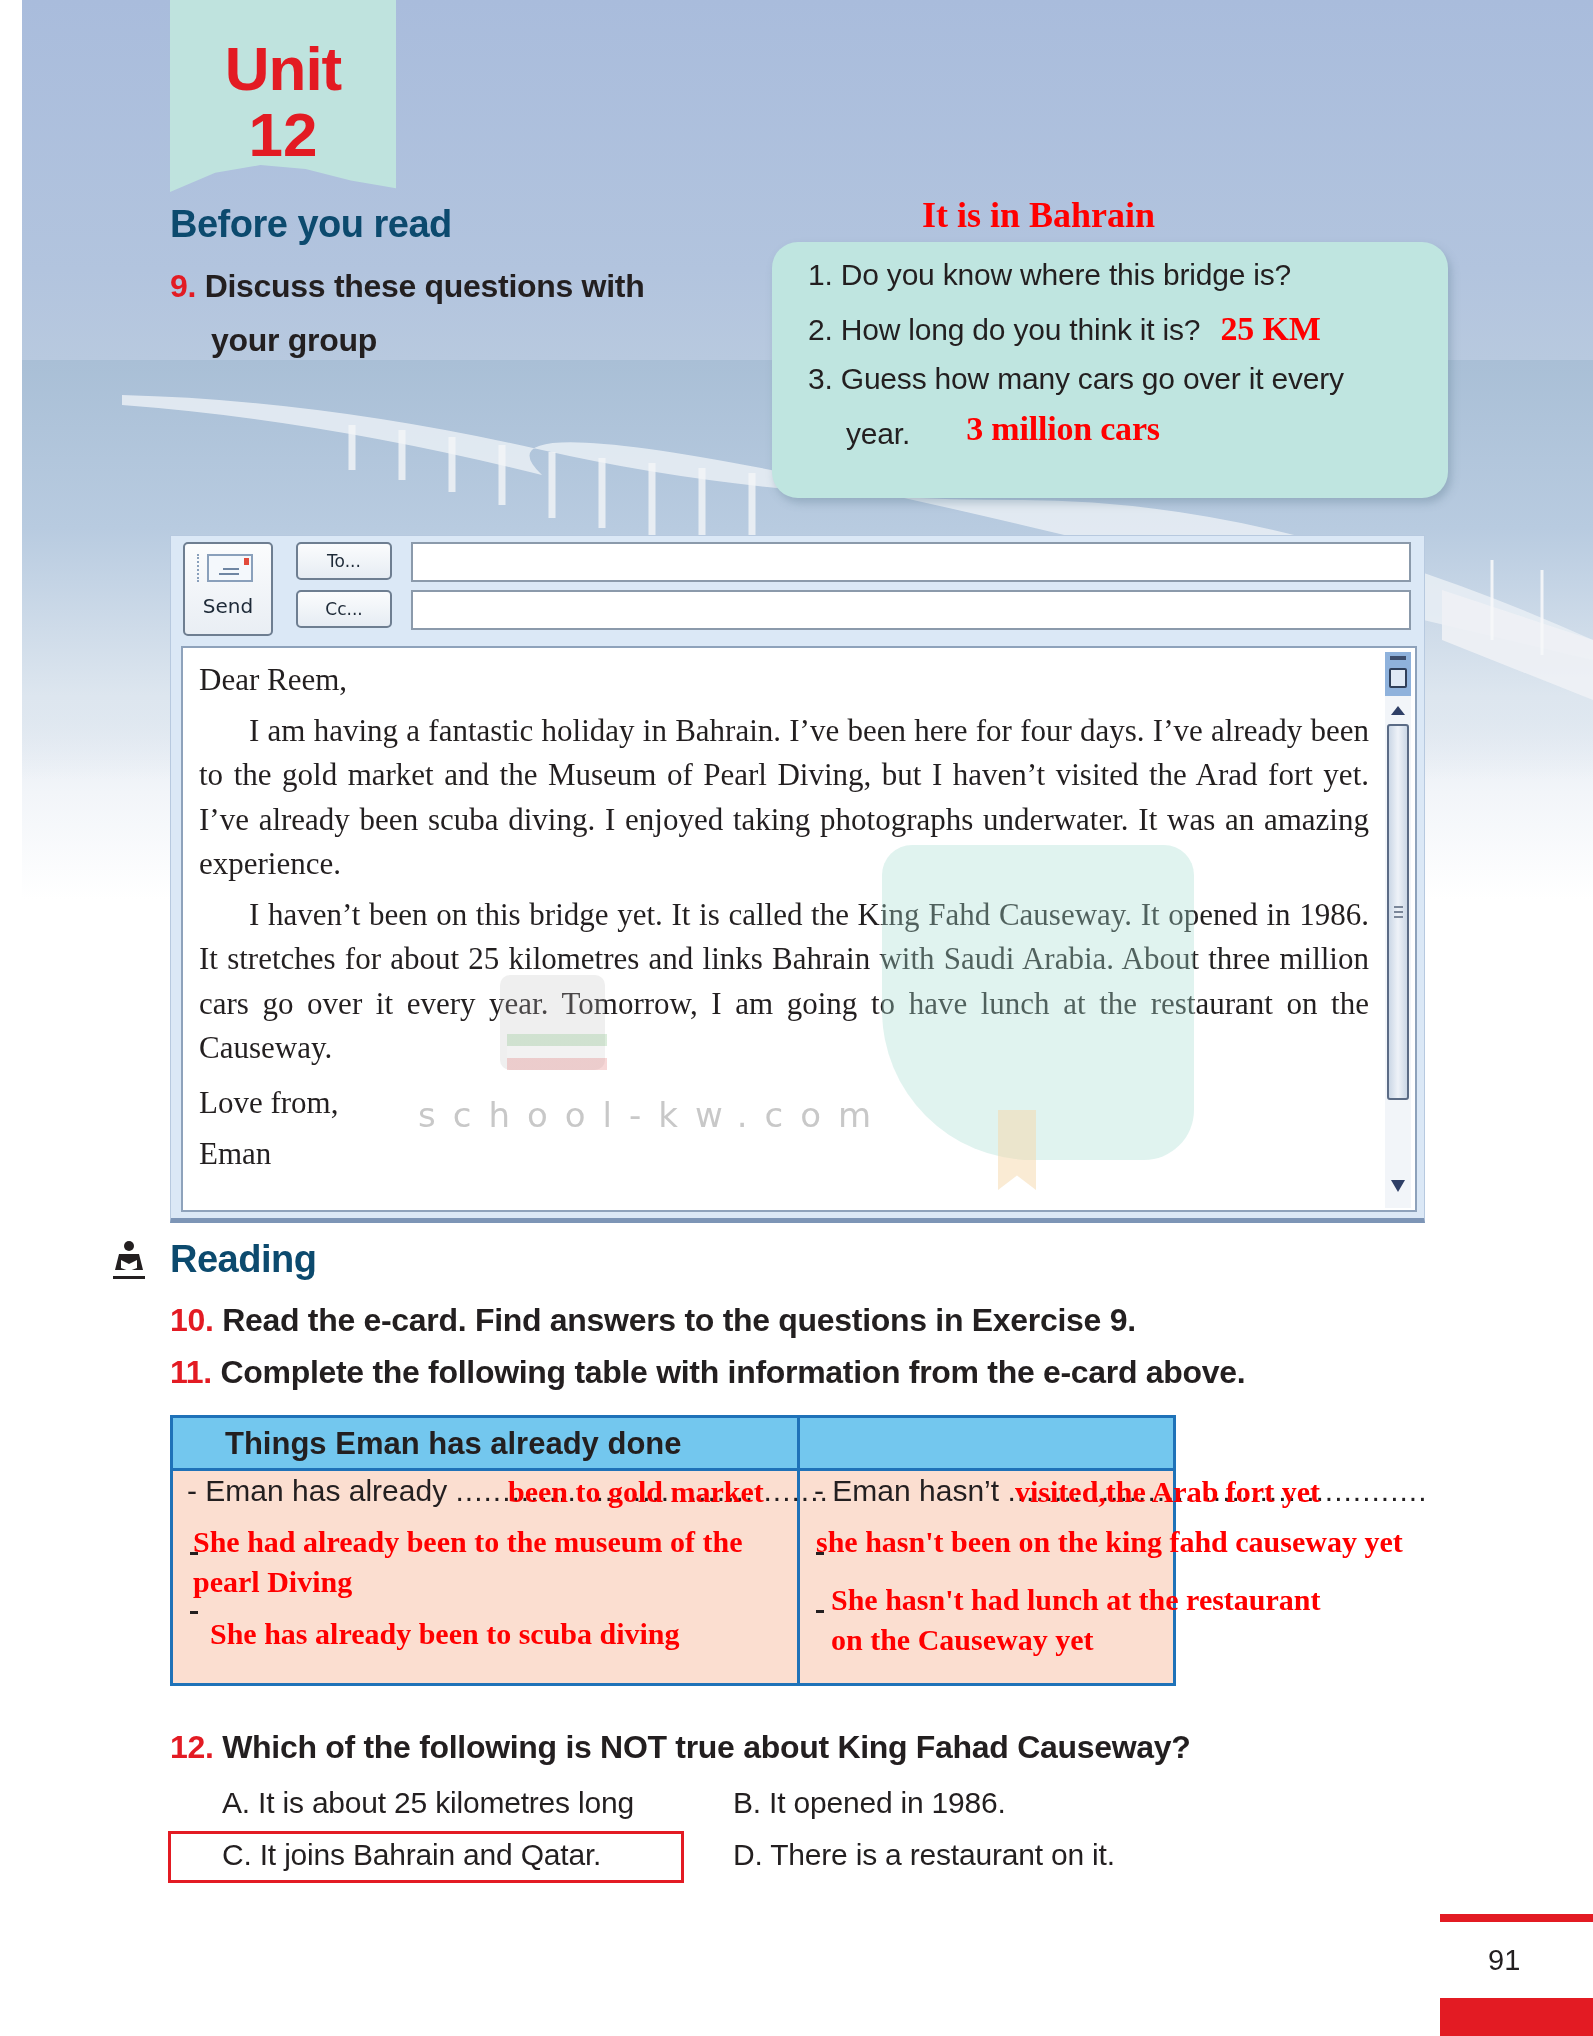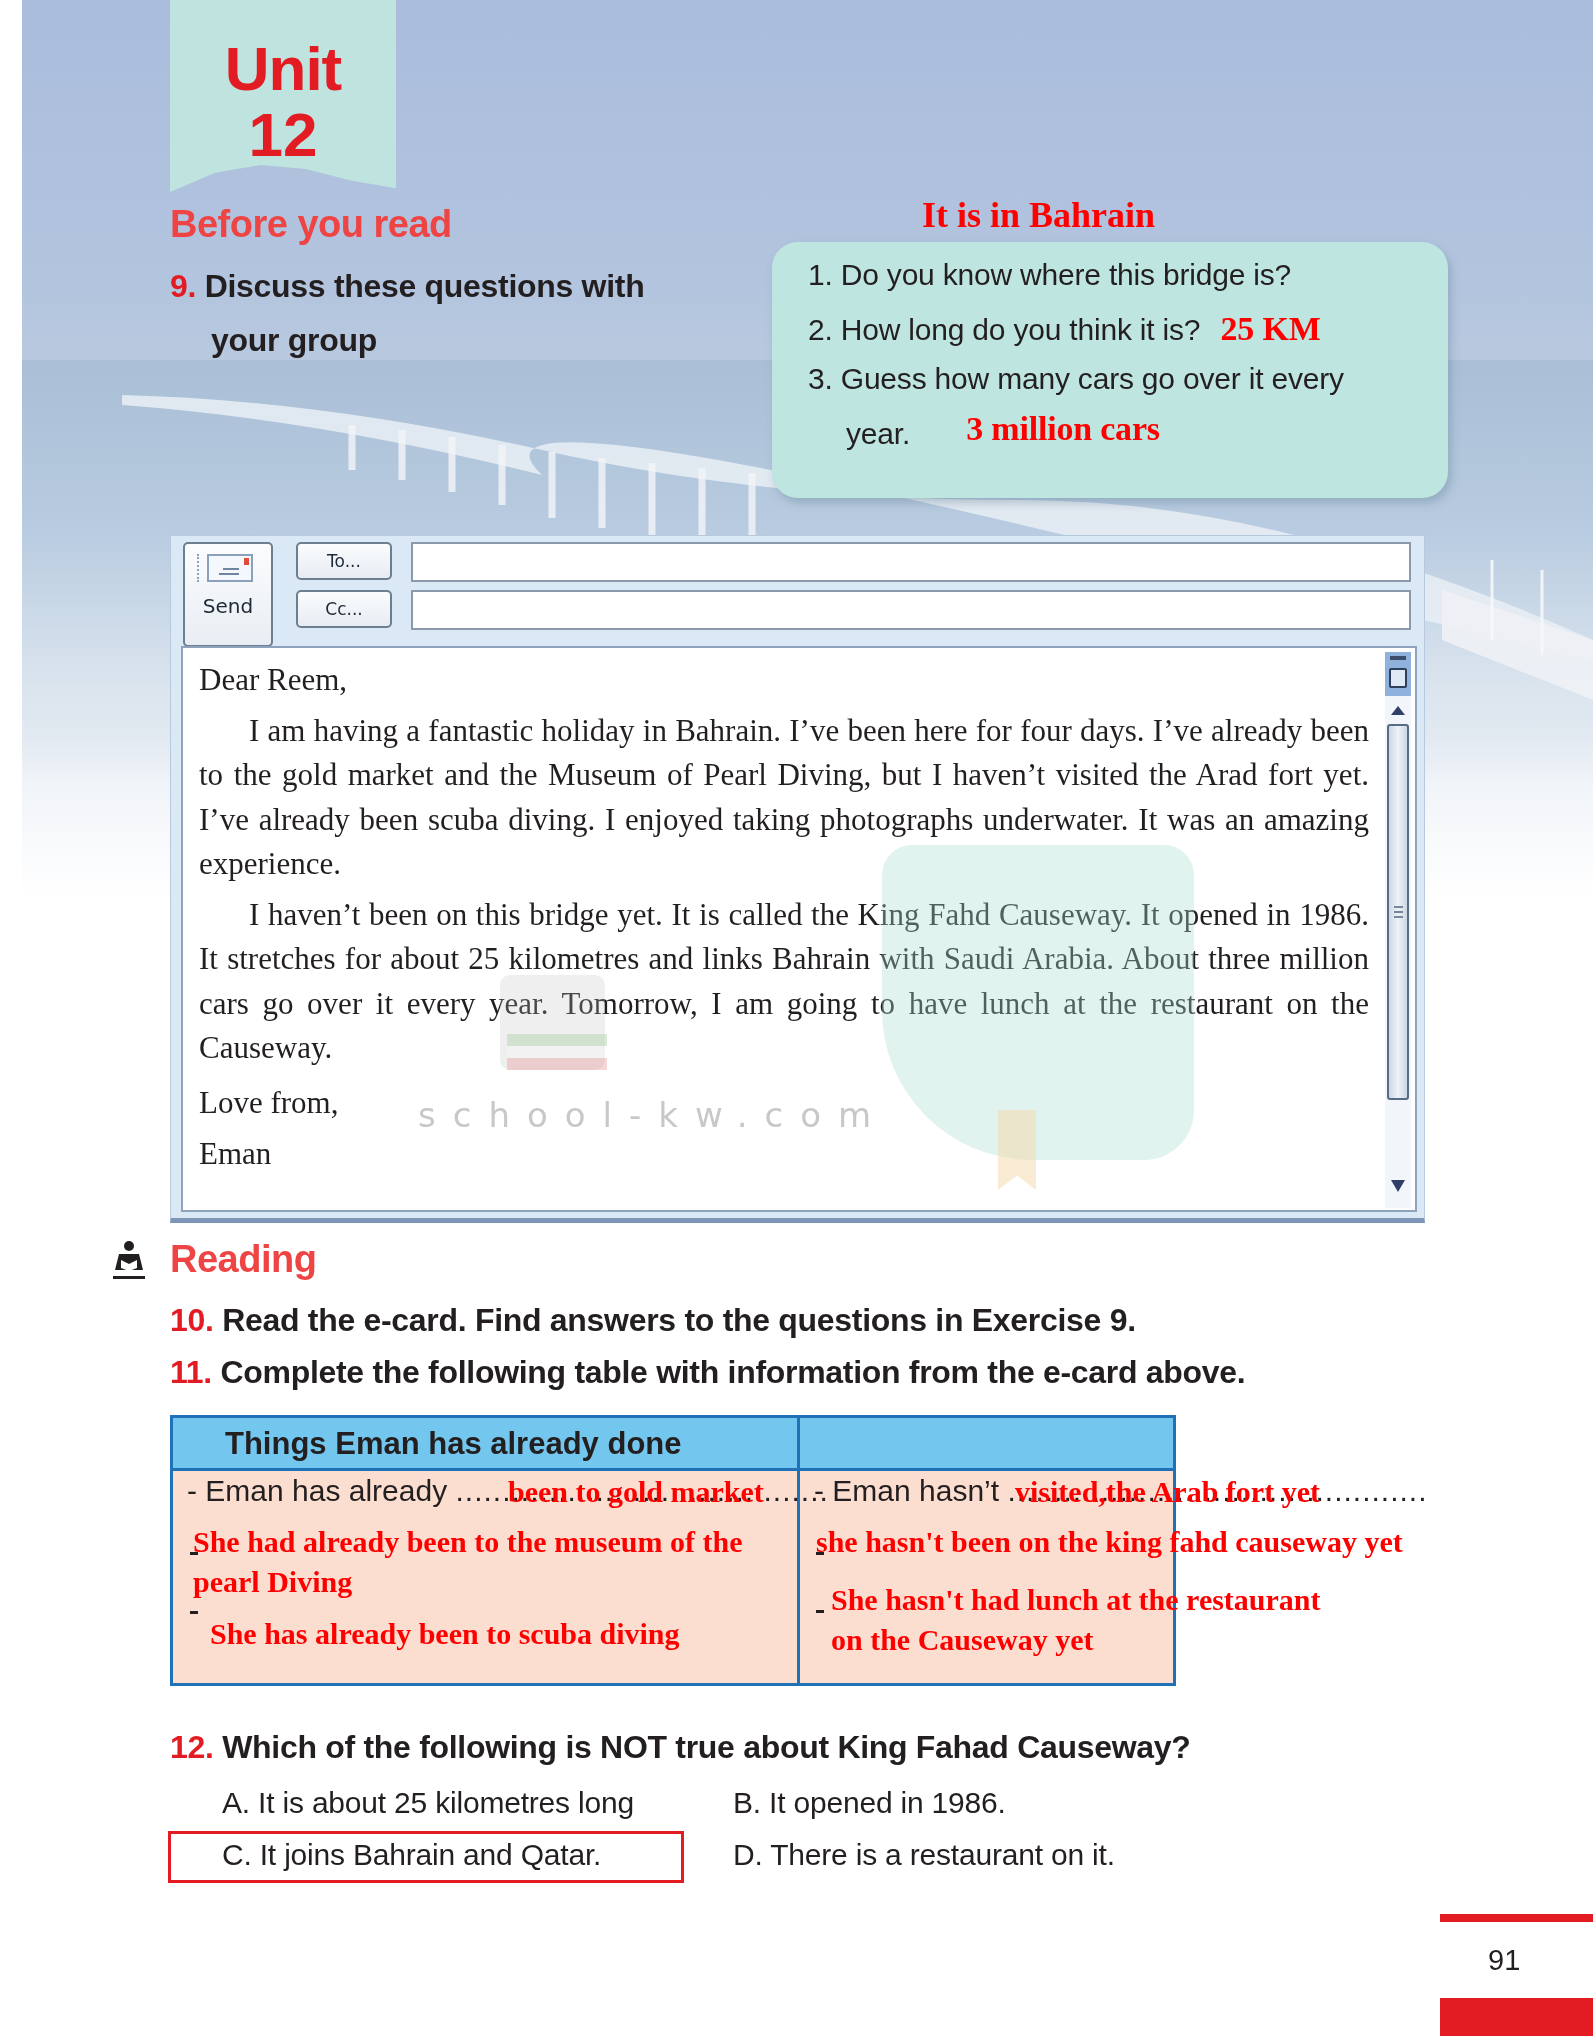--- a/index.html
+++ b/index.html
@@ -21,42 +21,42 @@
   
   .unit-tab {
     position: absolute; left: 170px; top: 0; width: 226px; height: 192px;
     background: #bfe3de;
     clip-path: polygon(0 0, 100% 0, 100% 98%, 80% 94%, 60% 88%, 40% 86%, 20% 90%, 0 100%);
     text-align: center;
   }
   .unit-word { position: absolute; left: 0; right: 0; top: 38px; font-size: 62px; font-weight: bold; color: #e31b23; line-height: 1; letter-spacing: -1px; }
   .unit-num  { position: absolute; left: 0; right: 0; top: 104px; font-size: 62px; font-weight: bold; color: #e31b23; line-height: 1; }
 
-  .section-heading { position: absolute; font-size: 38px; font-weight: bold; color: #ef4444; letter-spacing: -0.5px; }
+  .section-heading { position: absolute; font-size: 38px; font-weight: bold; color: #0c4a6e; letter-spacing: -0.5px; }
   .ex-num { color: #e31b23; font-weight: bold; }
   .ex-line { position: absolute; font-size: 32px; font-weight: bold; color: #231f20; letter-spacing: -0.3px; white-space: nowrap; }
 
   
   .qbox {
     position: absolute; left: 772px; top: 242px; width: 676px; height: 256px;
     background: #bfe5e0; border-radius: 26px;
     box-shadow: 3px 5px 8px rgba(90,120,140,0.35);
   }
   .qline { position: absolute; left: 36px; font-size: 30px; color: #231f20; white-space: nowrap; letter-spacing: -0.2px; }
   .hand { font-family: "Liberation Serif", serif; font-weight: bold; color: #ff0000; white-space: nowrap; }
   .answer-top { position: absolute; left: 922px; top: 194px; font-size: 36px; }
 
   
   .mail {
     position: absolute; left: 170px; top: 535px; width: 1255px; height: 688px;
     background: #dbe8f6; border: 1px solid #b7c9df;
     border-bottom: 5px solid #7d95b6;
   }
   .send-btn {
-    position: absolute; left: 12px; top: 6px; width: 90px; height: 105px;
+    position: absolute; left: 12px; top: 6px; width: 90px; height: 94px;
     background: linear-gradient(#fbfcfd, #e9eef4); border: 2px solid #6e7e91; border-radius: 5px;
     text-align: center;
   }
   .envelope { position: absolute; left: 22px; top: 10px; width: 46px; height: 28px; border: 2px solid #8aa0bb; background: #f4f8fc; }
   .envelope .line1 { position: absolute; left: 14px; top: 12px; width: 16px; height: 2px; background: #6f86a3; }
   .envelope .line2 { position: absolute; left: 10px; top: 17px; width: 20px; height: 2px; background: #6f86a3; }
   .envelope .stamp { position: absolute; right: 2px; top: 2px; width: 5px; height: 7px; background: #e24a3b; }
   .envelope-dots { position: absolute; left: 12px; top: 10px; width: 4px; height: 28px; border-left: 2px dotted #8aa0bb; }
   .send-label { position: absolute; left: 0; right: 0; top: 50px; font-size: 20px; font-family: "DejaVu Sans", sans-serif; color: #1e2a38; }
   .small-btn {

